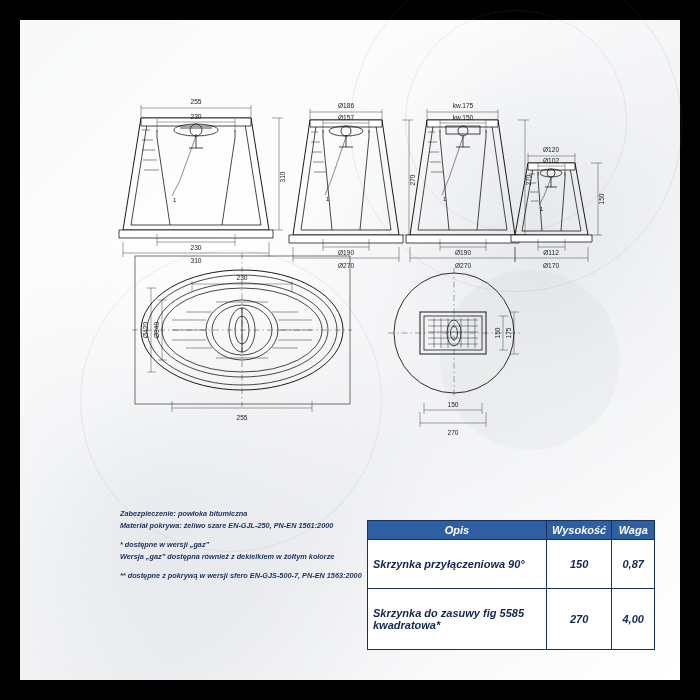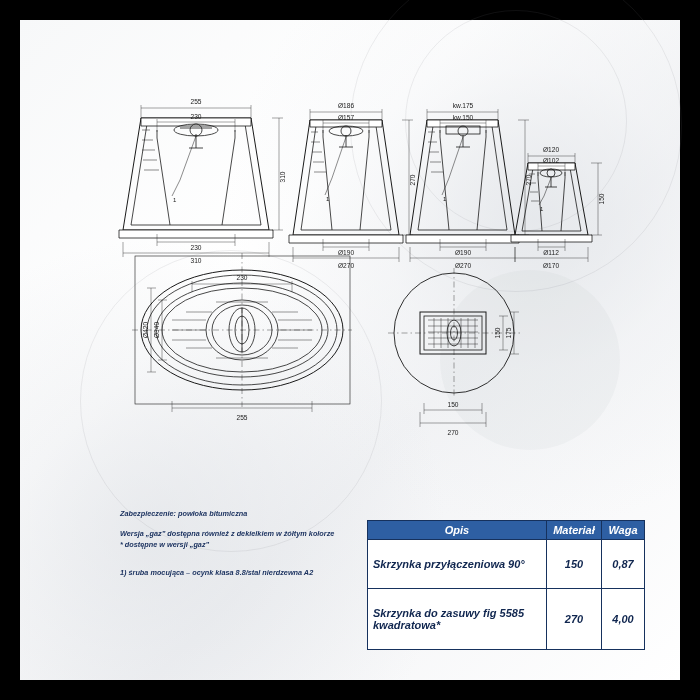--- a/index.html
+++ b/index.html
@@ -297,33 +297,34 @@
           <text x="433" y="415">270</text>
           <text x="480" y="313" transform="rotate(-90 480 313)">150</text>
           <text x="491" y="313" transform="rotate(-90 491 313)">175</text>
         </g>
 
       </g>
     </svg>
 
     <div class="notes">
       <div>Zabezpieczenie: powłoka bitumiczna</div>
+      <div>Materiał pokrywa: żeliwo szare EN-GJL-250, PN-EN 1561:2000</div>
       <div class="gap"></div>
+      <div>* dostępne w wersji „gaz”</div>
       <div>   Wersja „gaz” dostępna również z dekielkiem w żółtym kolorze</div>
-      <div>* dostępne w wersji „gaz”</div>
       <div class="gap"></div>
+      <div>** dostępne z pokrywą w wersji sfero EN-GJS-500-7, PN-EN 1563:2000</div>
       <div class="gap"></div>
-      <div>1) śruba mocująca – ocynk klasa 8.8/stal nierdzewna A2</div>
     </div>
 
     <table>
       <thead>
         <tr>
           <th class="w1">Opis</th>
-          <th class="w2">Materiał</th>
+          <th class="w2">Wysokość</th>
           <th class="w3">Waga</th>
         </tr>
       </thead>
       <tbody>
         <tr>
           <td>Skrzynka przyłączeniowa 90°</td>
           <td class="c">150</td>
           <td class="c">0,87</td>
         </tr>
         <tr>

